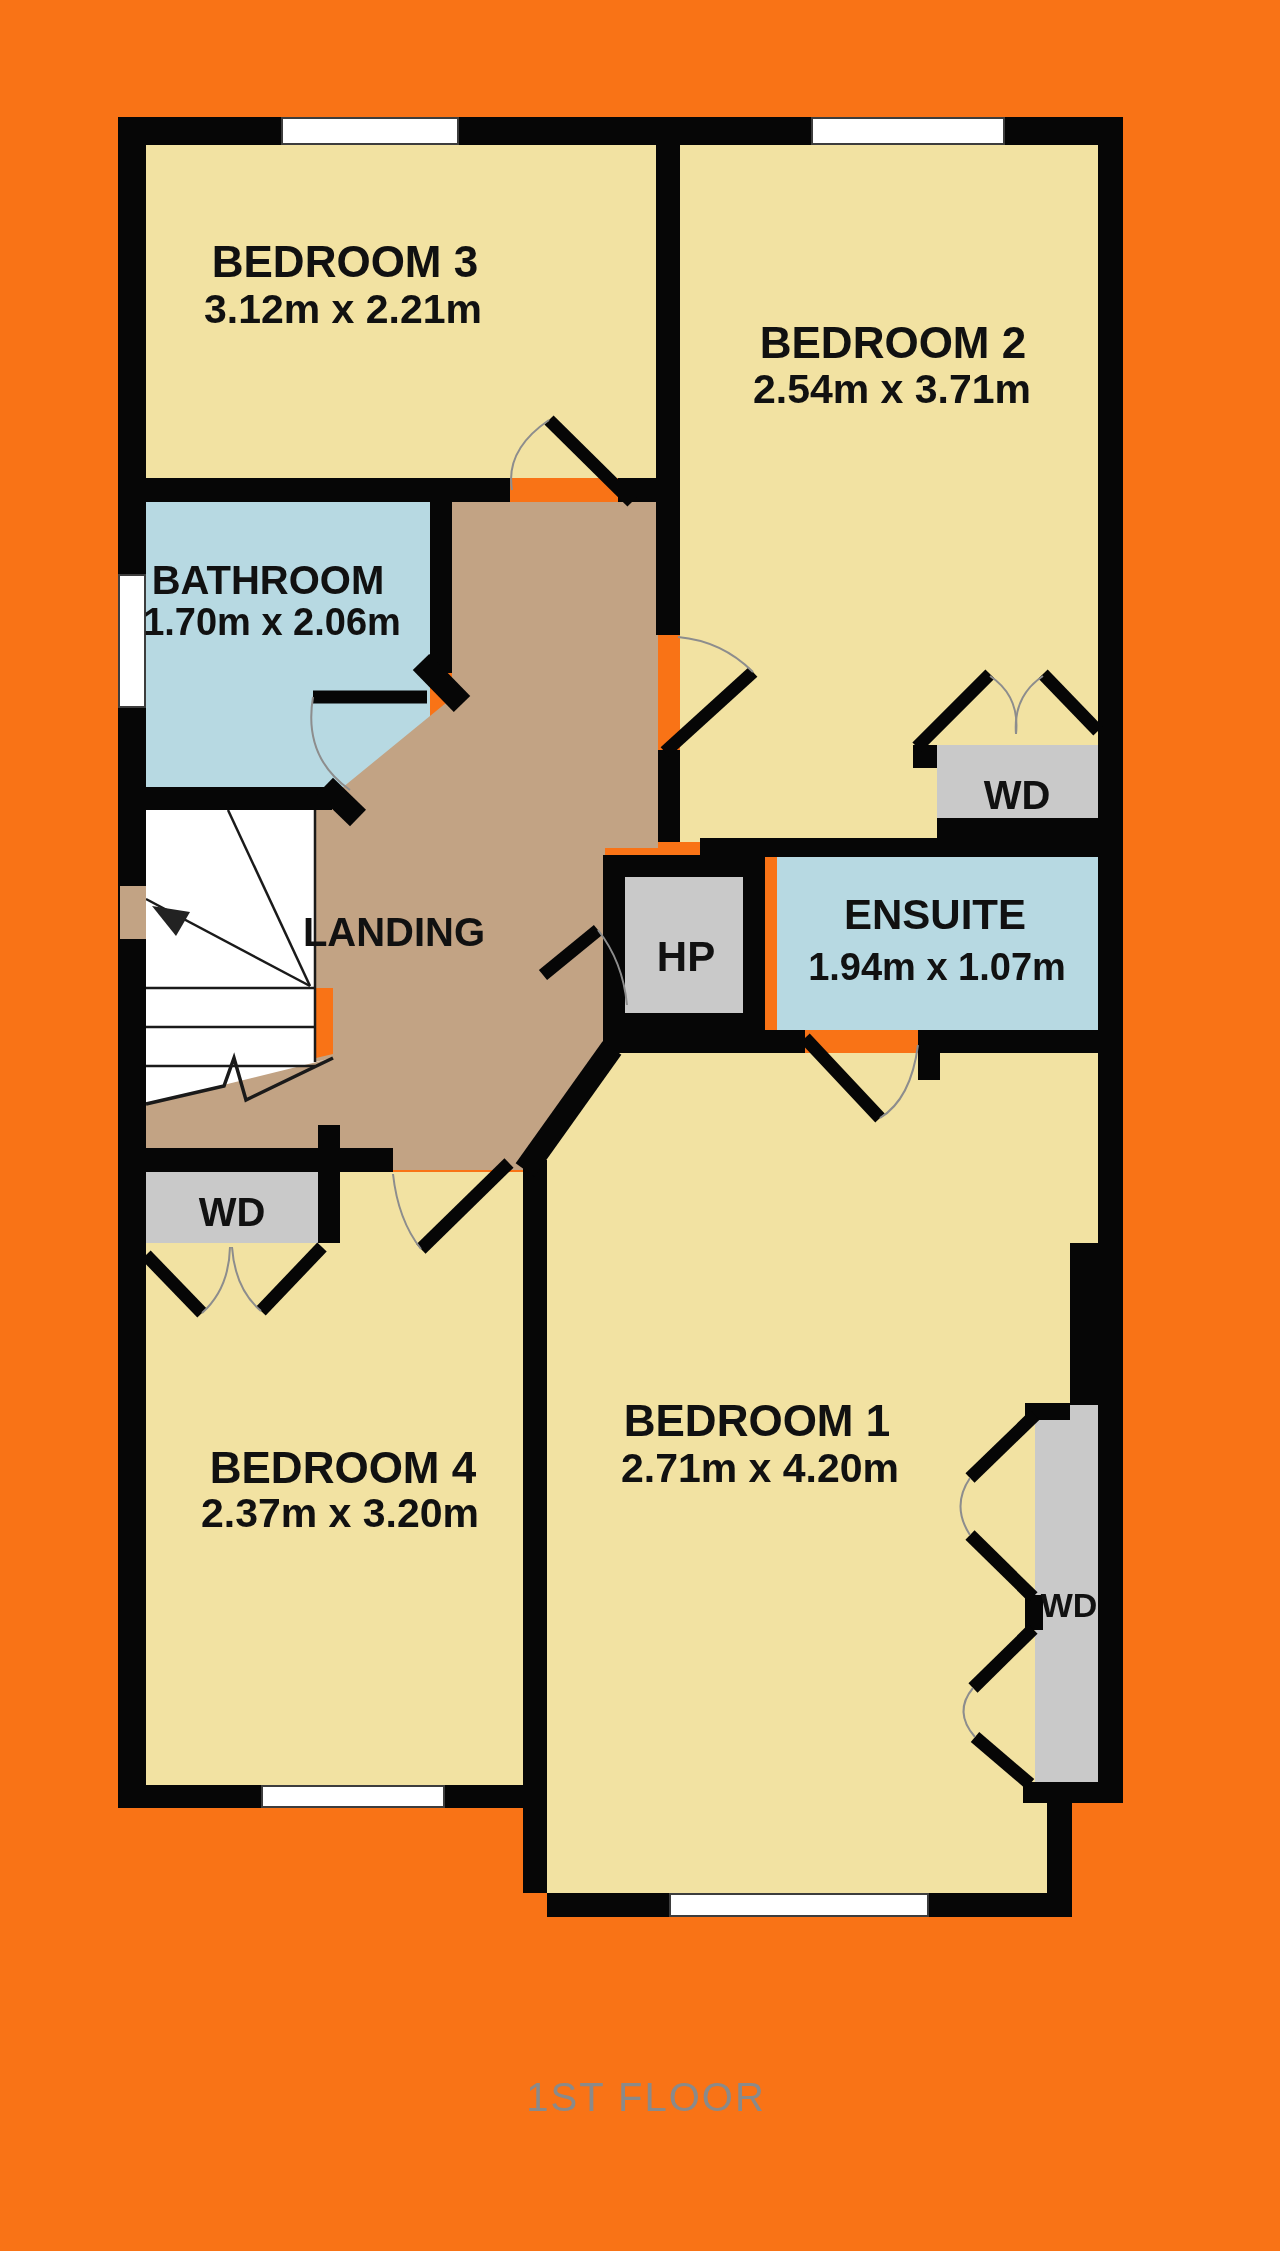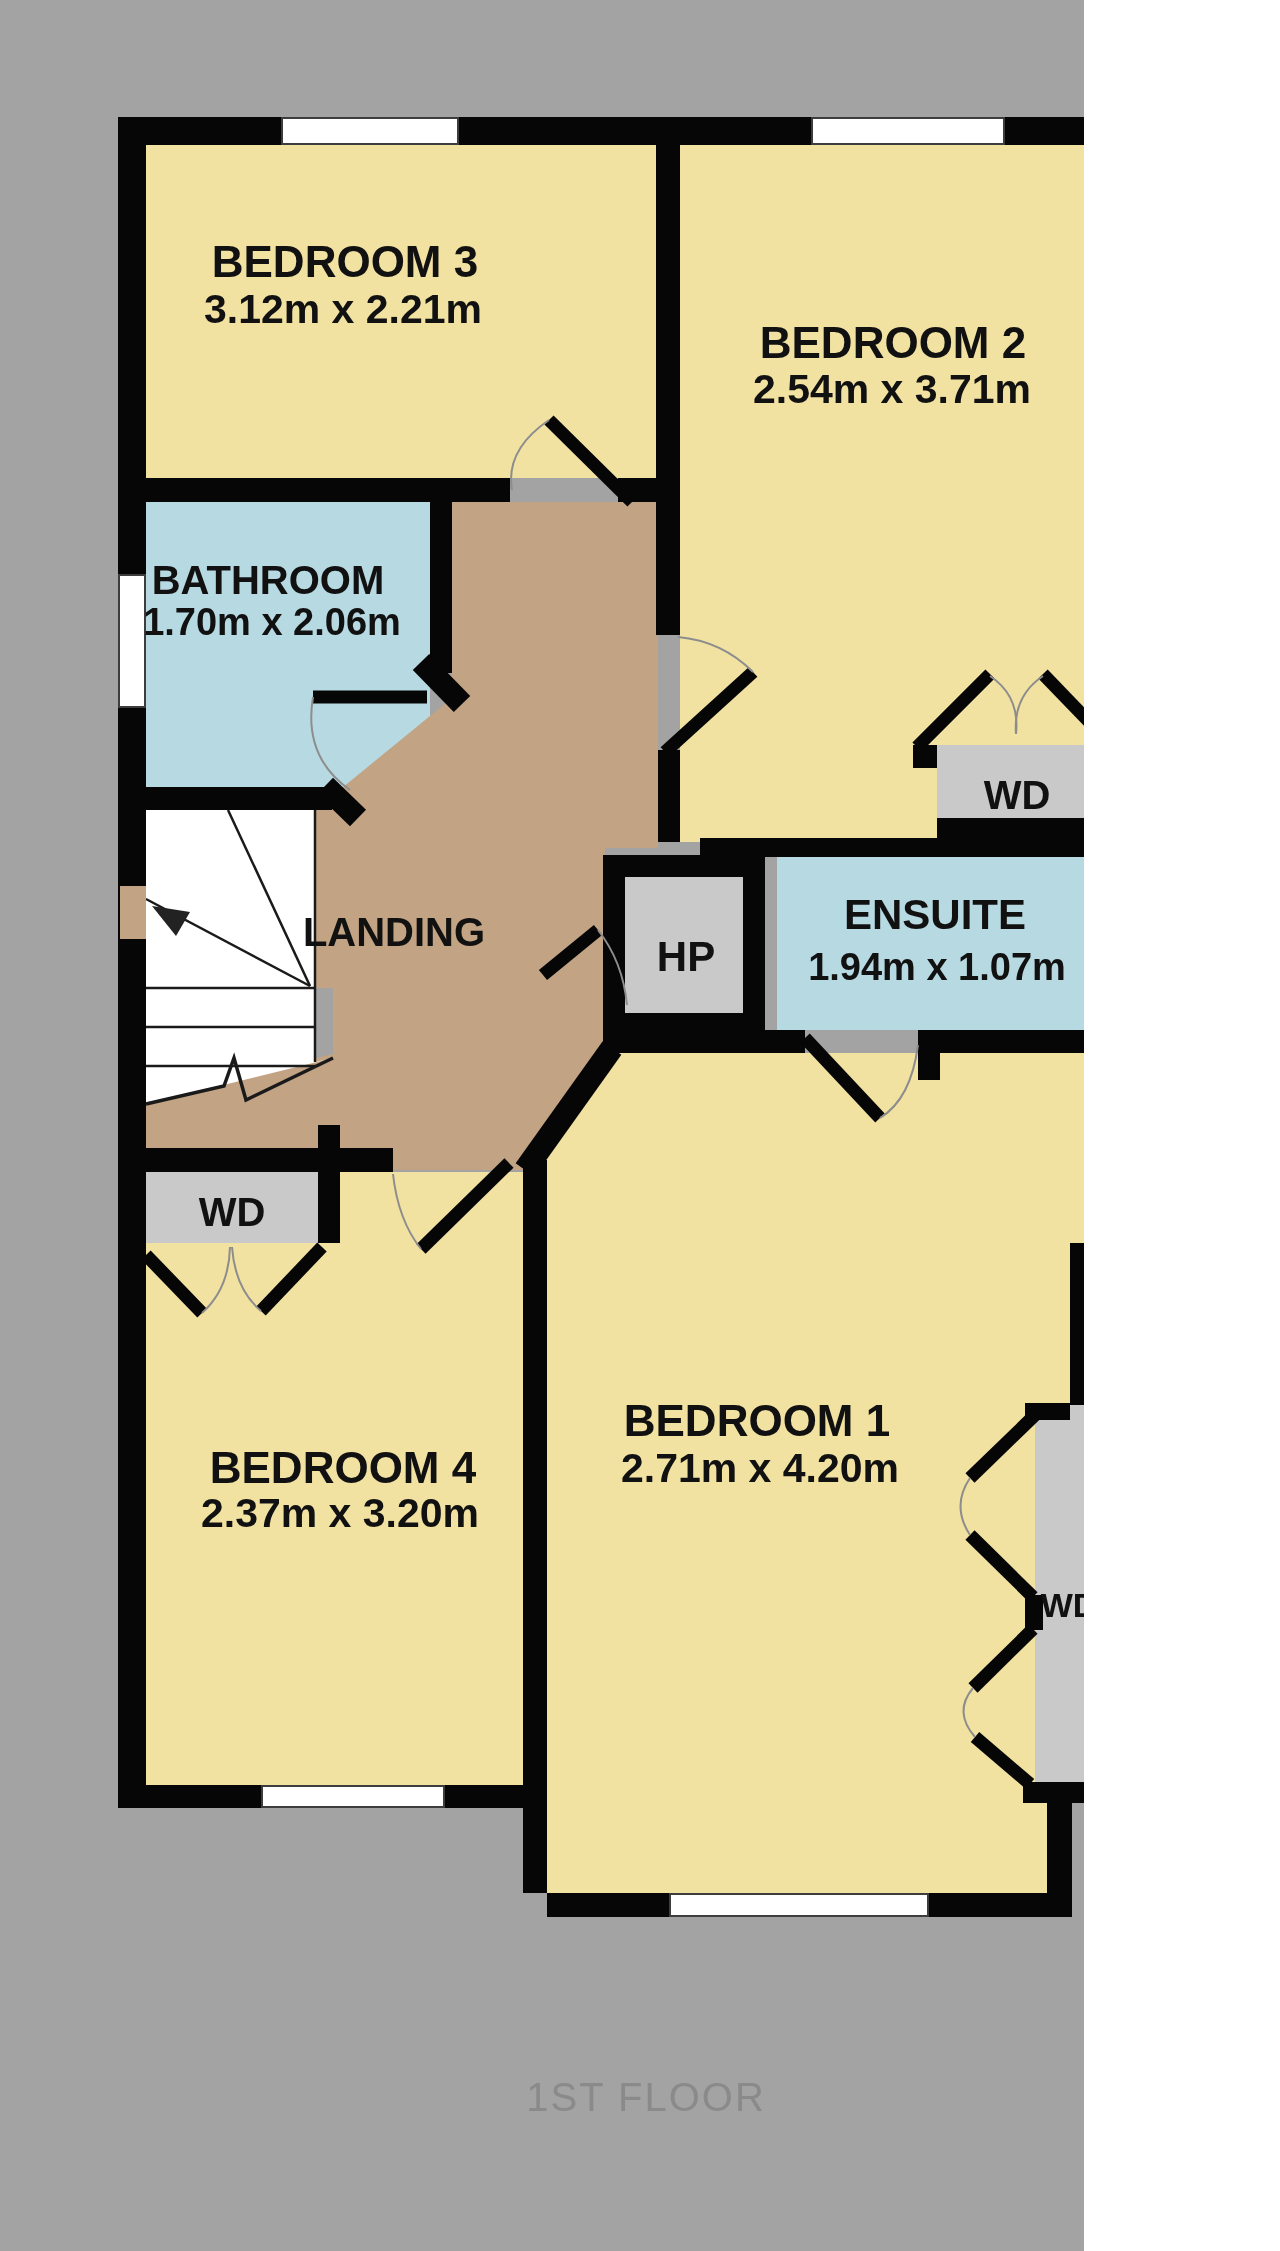--- a/index.html
+++ b/index.html
@@ -1,16 +1,16 @@
 <!DOCTYPE html>
 <html style="--c-room: #f2e2a2; --c-landing: #c2a384; --c-wet: #b7d9e2; --c-closet: #c9c9c9; --c-wall: #060606; --c-title: #8a8a8a;"><head>
 <meta charset="utf-8">
 <style>
   html,body{margin:0;padding:0;background:#ffffff;}
-  .page{position:relative;width:1084px;height:2251px;background:#a3a3a3;overflow:hidden;
+  .page{position:relative;width:1280px;height:2251px;background:#f97316;overflow:hidden;
         font-family:"Liberation Sans", sans-serif;}
   svg{position:absolute;left:0;top:0;}
   .room-name{font-family:"Liberation Sans",sans-serif;font-weight:bold;fill:#111;text-anchor:middle;}
   .room-dims{font-family:"Liberation Sans",sans-serif;font-weight:bold;fill:#111;text-anchor:middle;}
   .closet-label{font-family:"Liberation Sans",sans-serif;font-weight:bold;fill:#111;text-anchor:middle;}
   .floor-title{font-family:"Liberation Sans",sans-serif;font-weight:normal;fill:var(--c-title);
                text-anchor:middle;letter-spacing:2px;}
   .wall{fill:var(--c-wall);}
   .wall-line{stroke:var(--c-wall);stroke-width:23;fill:none;}
   .door-leaf{stroke:var(--c-wall);stroke-width:13;fill:none;}

